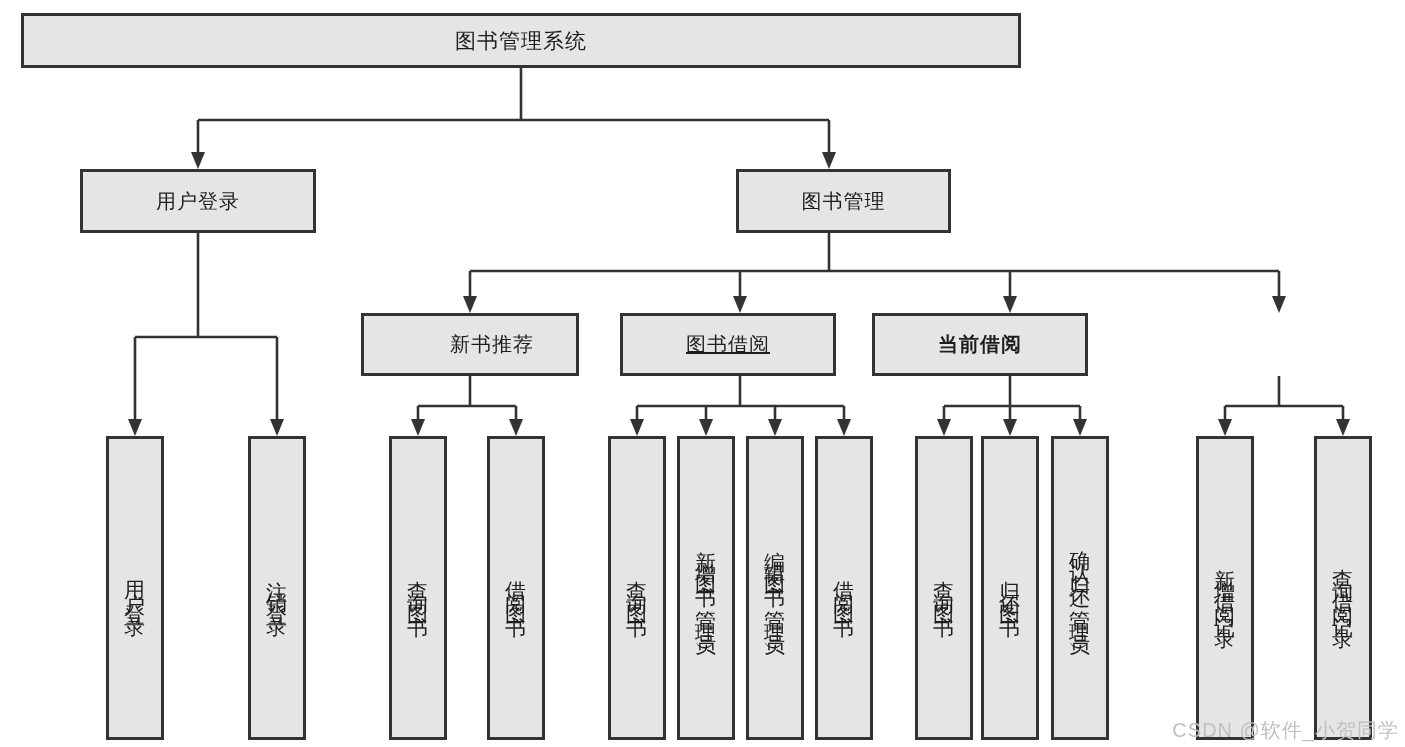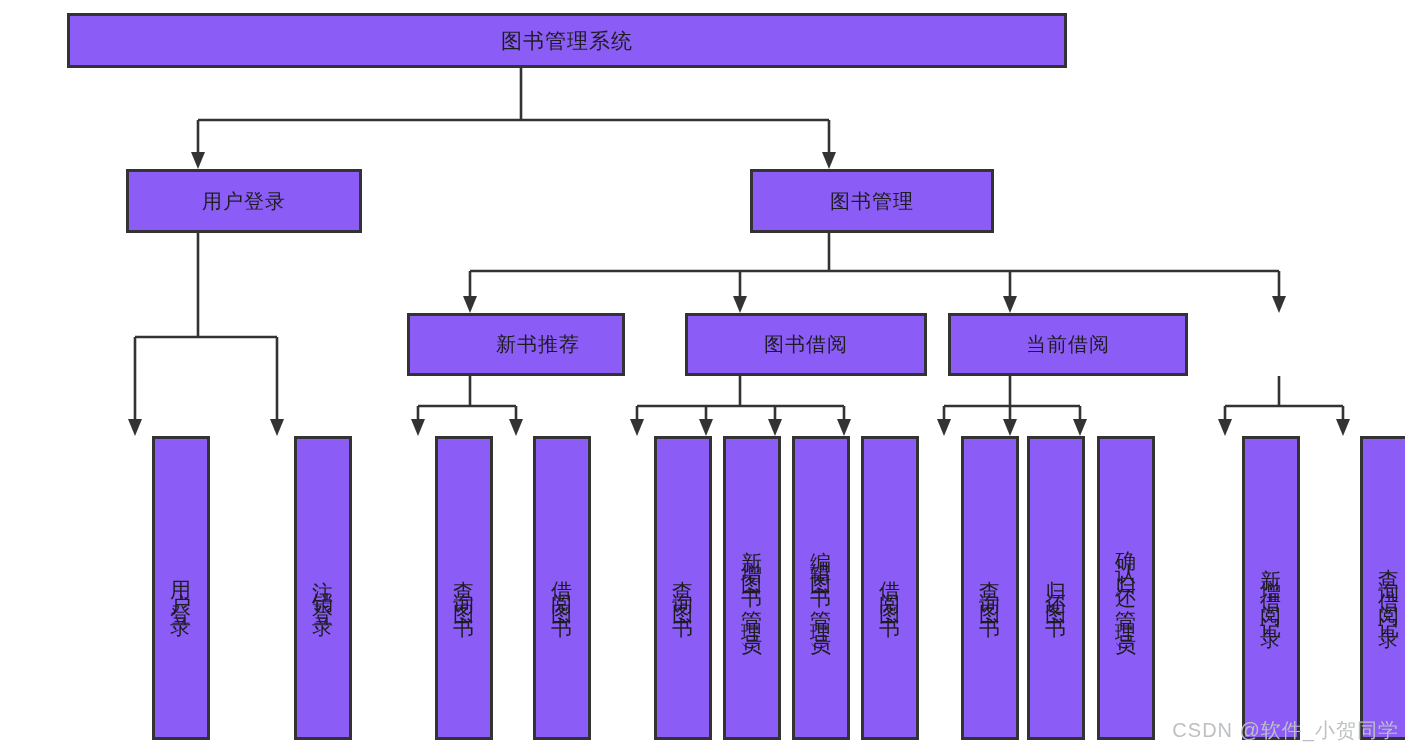--- a/index.html
+++ b/index.html
@@ -16,34 +16,33 @@
     font-family:"Liberation Sans",sans-serif;
     overflow:hidden;
   }
   .connectors{position:absolute;left:0;top:0;z-index:1;}
   .connectors path{stroke:var(--line);stroke-width:2.6;fill:none;}
   .connectors polygon{fill:var(--line);stroke:none;}
   .box{
     position:absolute;
     box-sizing:border-box;
     border:3px solid var(--line);
-    background:#8b5cf6;
+    background:#e5e5e5;
     display:flex;align-items:center;justify-content:center;
     color:var(--text);
     z-index:2;
-    margin-left:46px;
   }
   .box-root{left:21px;top:13px;width:1000px;height:55px;font-size:21px;letter-spacing:1px;}
   .box-l2{top:169px;height:64px;font-size:20px;letter-spacing:1px;}
   .l2-a{left:80px;width:236px;}
-  .l2-b{left:704px;width:244px;}
+  .l2-b{left:736px;width:215px;}
   .box-l3{top:313px;height:63px;font-size:20px;letter-spacing:1px;}
   .l3-a{left:361px;width:218px;padding-left:44px;}
-  .l3-b{left:639px;width:242px;}
-  .l3-c{left:902px;width:240px;}
+  .l3-b{left:620px;width:216px;text-decoration:underline;}
+  .l3-c{left:872px;width:216px;font-weight:bold;}
   .l3-d{left:1171px;width:216px;}
   .leaf{top:436px;width:58px;height:304px;}
   .leaf span{
     writing-mode:vertical-rl;
     text-orientation:mixed;
     font-size:21px;
     line-height:1;
     letter-spacing:12px;
     white-space:nowrap;
   }

